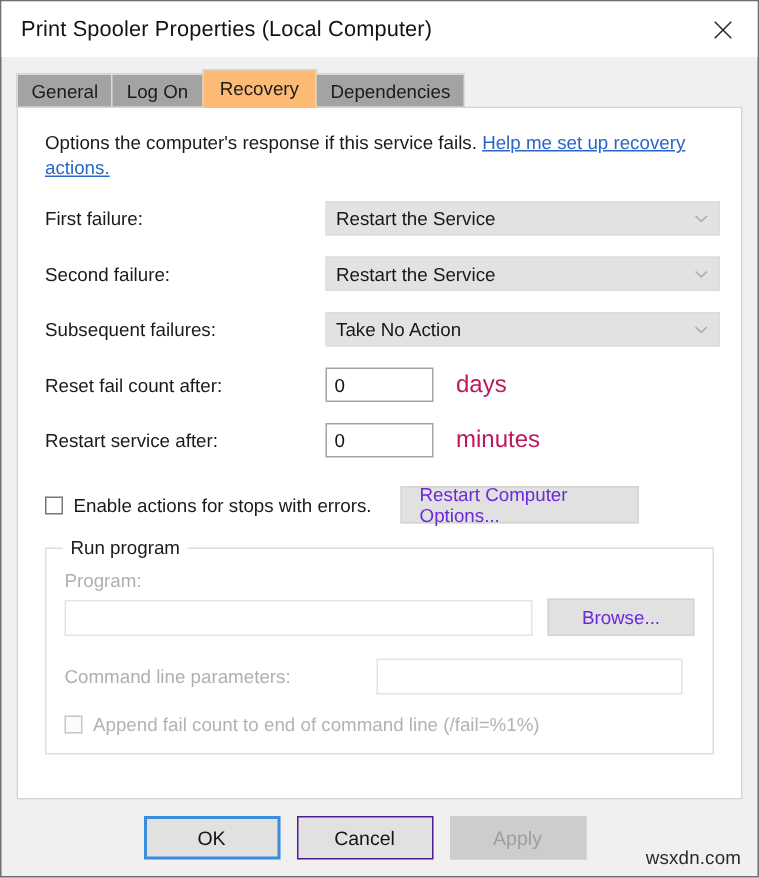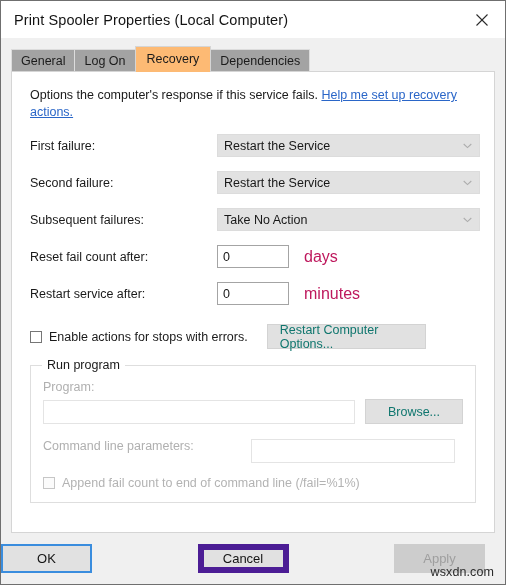--- a/index.html
+++ b/index.html
@@ -192,21 +192,21 @@
   .chk-label { font-size: 12.5px; color: #1a1a1a; }
   .chk-label.dis { color: #b3b3b3; }
 
   .btn {
     height: 25px;
     min-width: 90px;
     background: #e1e1e1;
     border: 1px solid #d3d3d3;
     box-sizing: border-box;
     font-size: 12.5px;
-    color: #0f766e;
+    color: #6d28d9;
     display: flex;
     align-items: center;
     justify-content: center;
     padding: 0 12px;
   }
   .btn-restart-opts {
     width: 159px;
     margin-left: 19px;
     height: 25px;
   }
@@ -247,41 +247,41 @@
     margin-top: 5px;
   }
   .prog-input { width: 312px; }
   .btn-browse {
     width: 98px;
     margin-left: 10px;
     height: 25px;
   }
   .cmd-row {
     display: flex;
-    align-items: flex-start;
+    align-items: center;
     margin-top: 15px;
   }
   .cmd-label { width: 208px; flex: none; }
   .cmd-input { width: 204px; }
 
   
   .footer {
     flex: 1;
     display: flex;
     align-items: center;
-    justify-content: space-between;
+    justify-content: center;
     padding-right: 20px;
     gap: 11px;
     position: relative;
   }
   .fbtn {
     width: 91px;
     height: 29px;
     background: #e1e1e1;
-    border: 6px solid #4c1d95;
+    border: 1px solid #4c1d95;
     box-sizing: border-box;
     font-size: 13px;
     color: #141414;
     display: flex;
     align-items: center;
     justify-content: center;
   }
   .fbtn.primary {
     border: 2px solid #3a8dde;
     background: #e1e1e1;

